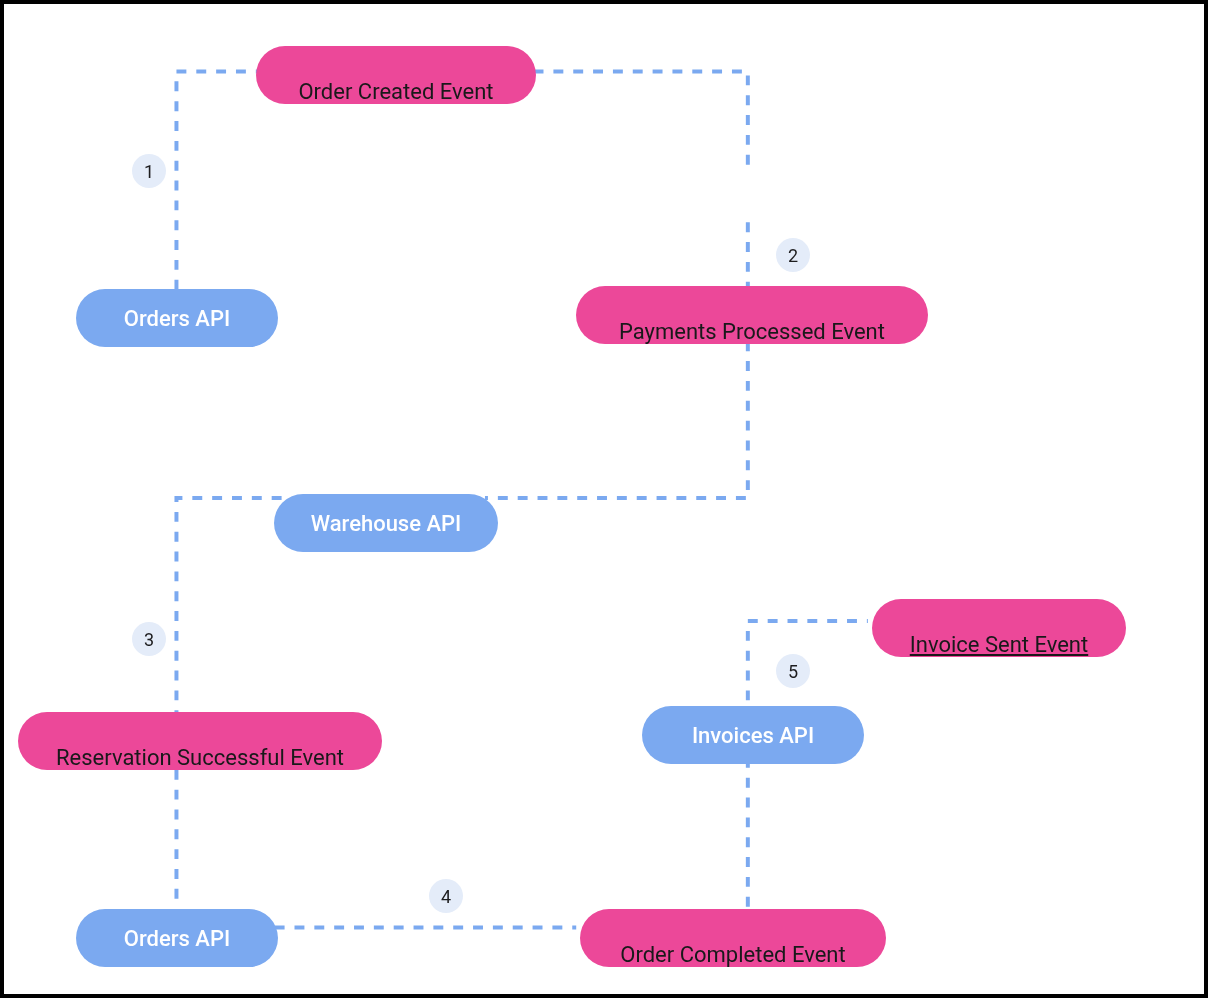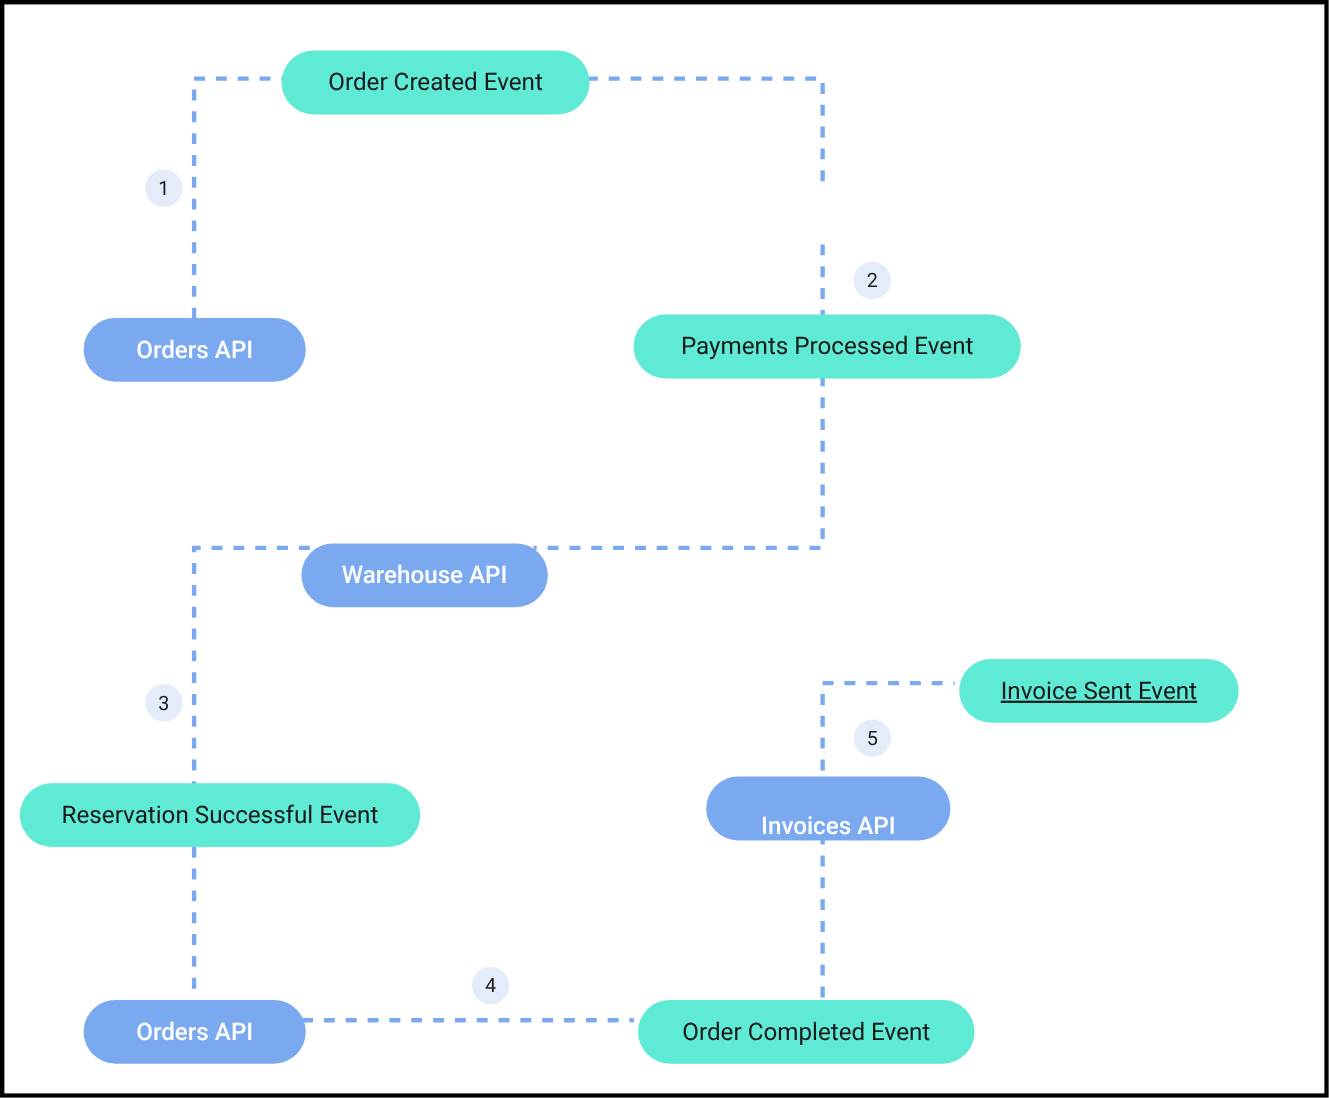--- a/index.html
+++ b/index.html
@@ -37,23 +37,24 @@
     padding: 0 28px;
     box-sizing: border-box;
     height: 58px;
   }
   .api {
     background: #7ba9f0;
     color: #ffffff;
     font-weight: 500;
   }
   .event {
-    background: #5eead4;
+    background: #ec4899;
     color: #19191a;
     font-weight: 400;
+    align-items: flex-end;
   }
   .step-badge {
     position: absolute;
     width: 34px;
     height: 34px;
     border-radius: 50%;
     background: #e4ecf9;
     color: #1d1d1f;
     font-size: 18px;
     display: flex;
@@ -90,21 +91,21 @@
 
 
   <div class="node api" style="left:270px; top:490px; width:224px;text-align:right;">
     <span>Warehouse API</span>
   </div>
 
   <div class="node api" style="left:72px; top:905px; width:202px;">
     <span>Orders API</span>
   </div>
 
-  <div class="node api" style="left:638px; top:702px; width:222px;align-items:flex-end;">
+  <div class="node api" style="left:638px; top:702px; width:222px;">
     <span>Invoices API</span>
   </div>
 
   <div class="node event" style="left:252px; top:42px; width:280px;">
     <span>Order Created Event</span>
   </div>
 
   <div class="node event" style="left:572px; top:282px; width:352px;">
     <span>Payments Processed Event</span>
   </div>

